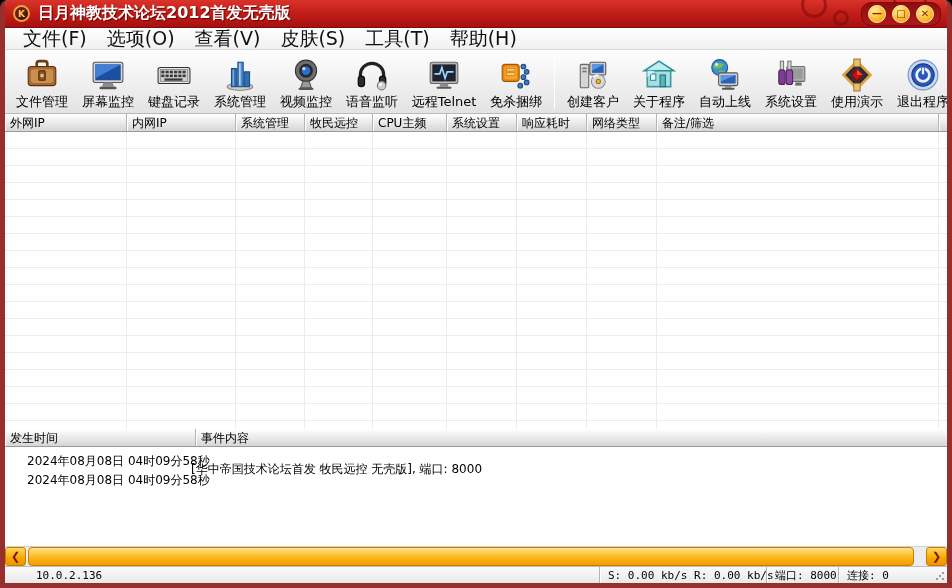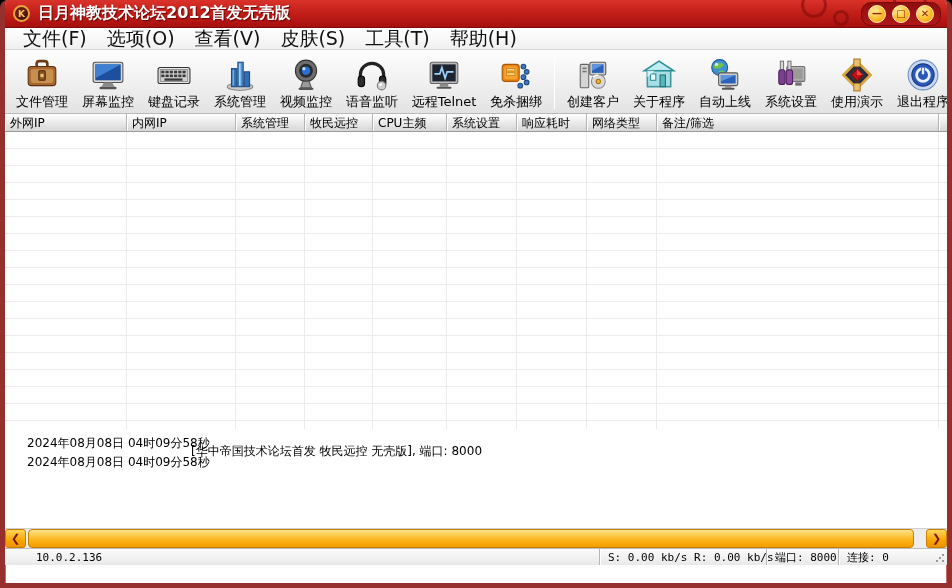--- a/index.html
+++ b/index.html
@@ -365,20 +365,24 @@
     <div class="gridcol c2"></div>
     <div class="gridcol c3"></div>
     <div class="gridcol c4"></div>
     <div class="gridcol c5"></div>
     <div class="gridcol c6"></div>
     <div class="gridcol c7"></div>
     <div class="gridcol c8"></div>
     <div class="gridcol c9"></div>
   </div>
 
+  <div class="hdr-row">
+    <div class="hcell" style="width:191px;flex:0 0 191px">发生时间</div>
+    <div class="hcell hfill">事件内容</div>
+  </div>
 
   <div class="log-body">
     <div class="log-row">
       <span class="log-time">2024年08月08日 04时09分58秒</span>
       <span class="log-event">[华中帝国技术论坛首发 牧民远控 无壳版], 端口: 8000</span>
     </div>
     <div class="log-row">
       <span class="log-time">2024年08月08日 04时09分58秒</span>
     </div>
   </div>

